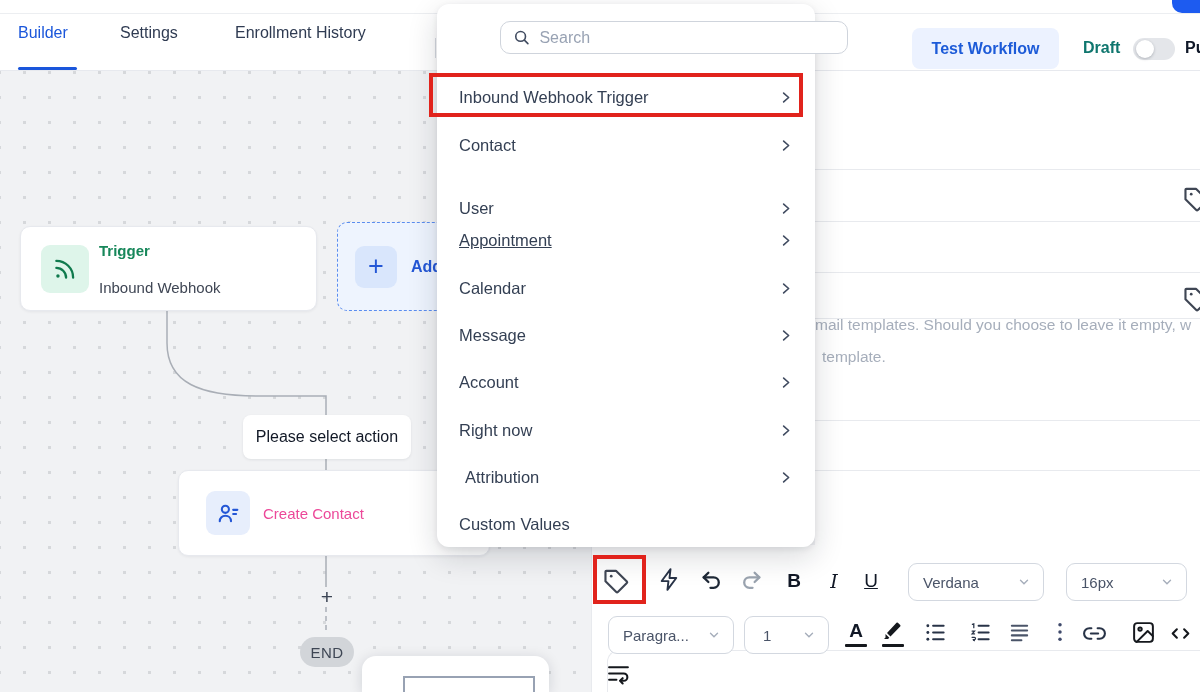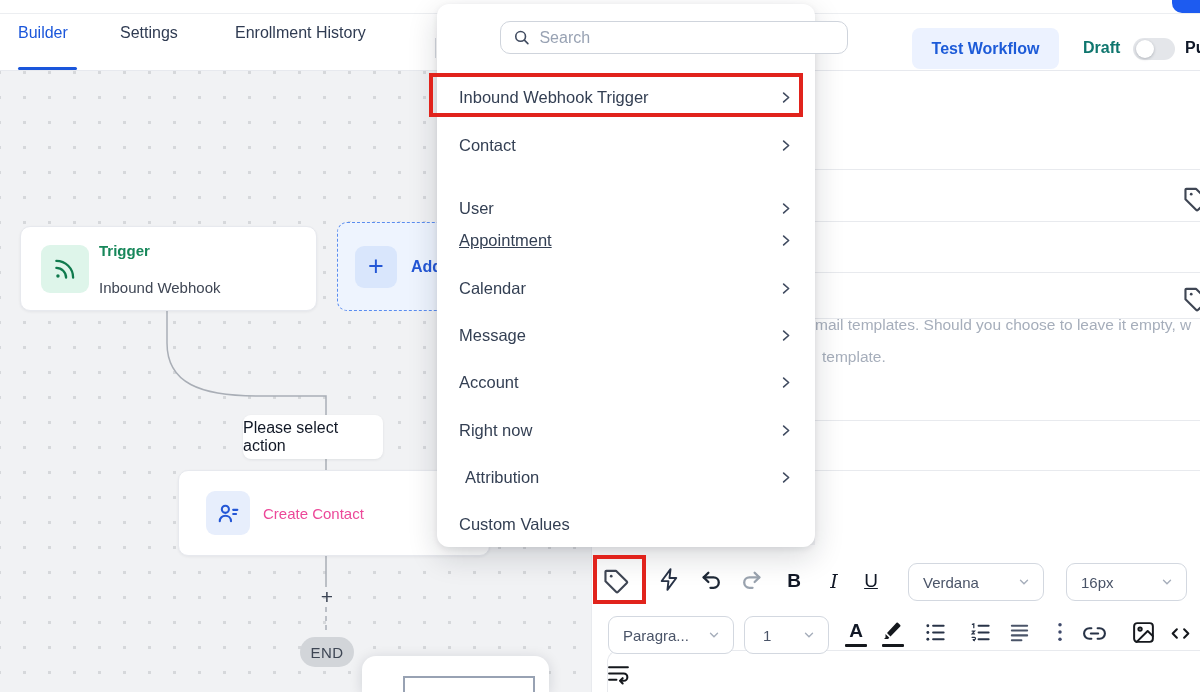--- a/index.html
+++ b/index.html
@@ -41,21 +41,21 @@
   .trigger-text{ margin-left:10px; }
   .trigger-title{ font-size:15px; font-weight:700; color:#17875a; }
   .trigger-sub{ font-size:15px; color:#3f4654; margin-top:20px; }
 
   .add-node{ left:337px; top:222px; width:132px; height:89px; background:#eef4fe;
     border:1.5px dashed #5b8def; border-radius:10px; display:flex; align-items:center; padding-left:17px; }
   .add-plus{ width:42px; height:42px; background:#d9e6fc; border-radius:9px; color:#2457d6;
     font-size:27px; font-weight:400; display:flex; align-items:center; justify-content:center; }
   .add-label{ margin-left:14px; color:#2457d6; font-size:16px; font-weight:600; }
 
-  .action-prompt{ left:243px; top:415px; width:140px; height:44px; background:#fff; border-radius:8px;
+  .action-prompt{ left:243px; top:415px; width:168px; height:44px; background:#fff; border-radius:8px;
     box-shadow:0 1px 3px rgba(16,24,40,.08); display:flex; align-items:center; justify-content:center;
     font-size:16px; color:#111826; }
 
   .contact-node{ left:178px; top:470px; width:312px; height:86px; padding-left:27px; }
   .contact-node .node-icon{ width:44px; height:44px; background:#e7eefc; }
   .contact-label{ margin-left:13px; font-size:15px; color:#ec4899; }
 
   .plus-sign{ left:317px; top:587px; width:20px; height:20px; color:#3b4454; font-size:21px;
     display:flex; align-items:center; justify-content:center; }
   .end-pill{ left:300px; top:637px; width:54px; height:30px; background:#d2d5d9; border-radius:15px;

